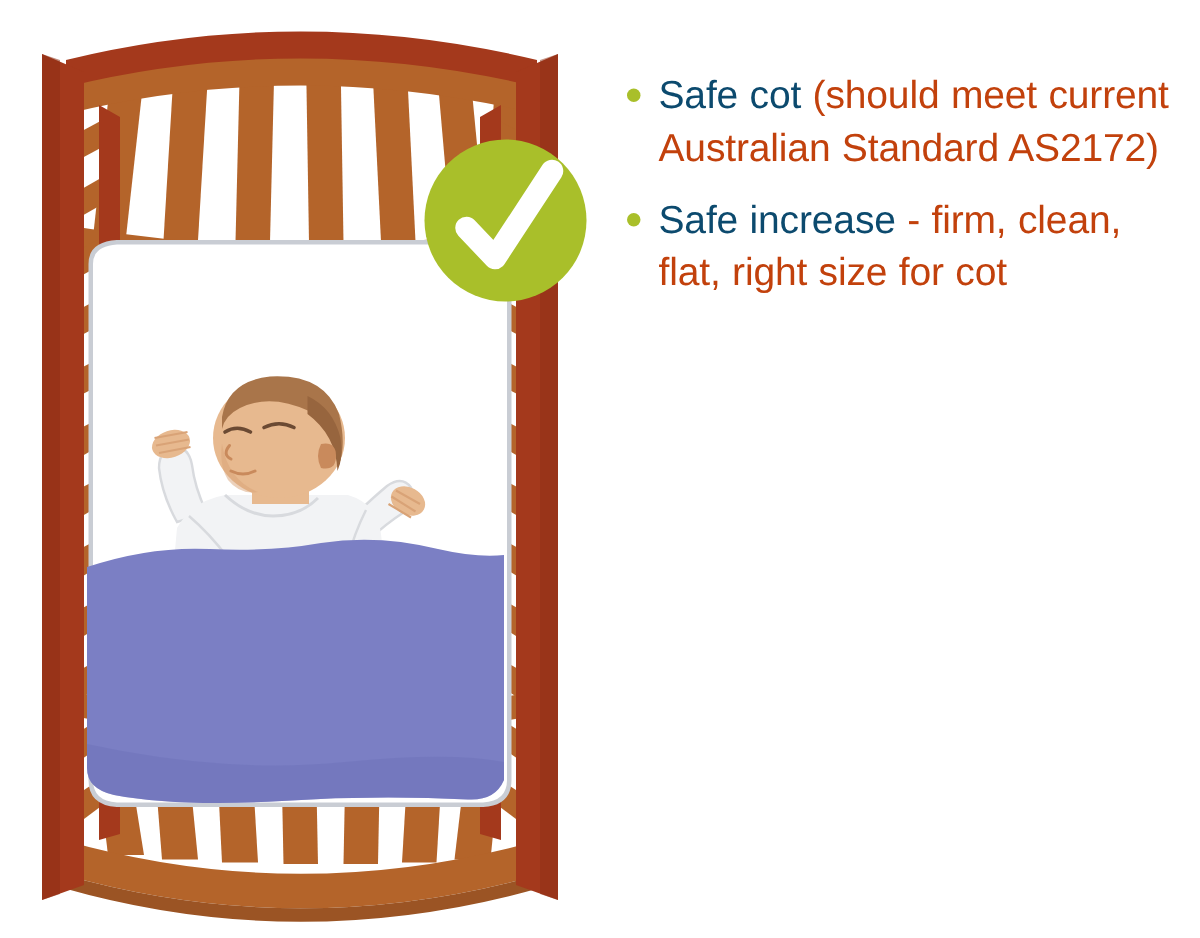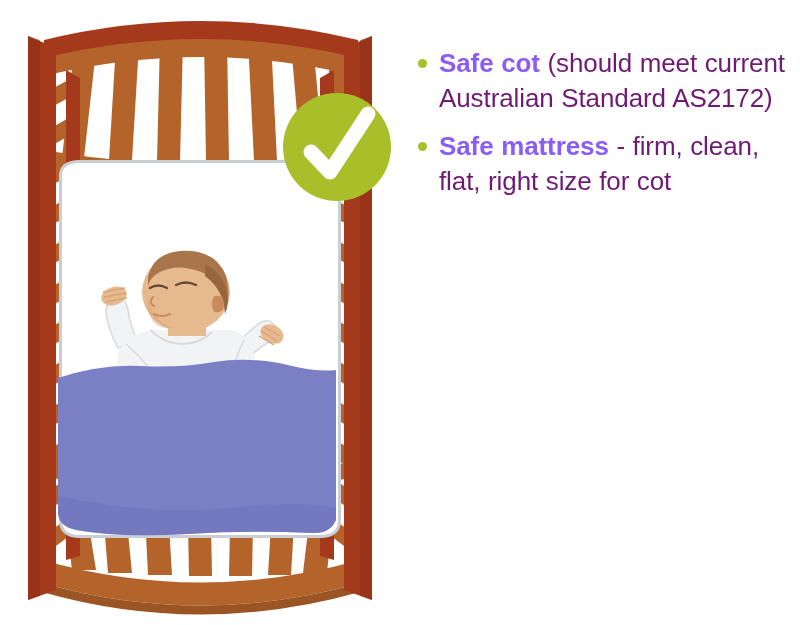--- a/index.html
+++ b/index.html
@@ -29,22 +29,22 @@
     margin-top:13px;margin-right:12px;
   }
   .bullet-text{
     flex:1 1 auto;
     font-size:26px;
     line-height:1.33;
     color:#141414;
     letter-spacing:-0.1px;
     word-spacing:0.5px;
   }
-  .bullet-text .lead{font-weight:bold;color:#8b5cf6;}
-  .bullet-text .rest{font-weight:normal;color:#701a75;}
+  .bullet-text .lead{font-weight:normal;color:#0c4a6e;}
+  .bullet-text .rest{font-weight:normal;color:#c2410c;}
 </style>
 </head>
 <body>
 
 <div id="page">
 
   <div id="illustration">
     <svg viewBox="0 0 400 625" xmlns="http://www.w3.org/2000/svg">
 
       <g>
@@ -203,20 +203,20 @@
     <div class="bullet-row">
       <span class="bullet-dot" style="background: rgb(169, 191, 42);"></span>
       <div class="bullet-text">
         <span class="lead">Safe cot </span><span class="rest">(should meet current Australian Standard AS2172)</span>
       </div>
     </div>
 
     <div class="bullet-row">
       <span class="bullet-dot" style="background: rgb(169, 191, 42);"></span>
       <div class="bullet-text">
-        <span class="lead">Safe mattress </span><span class="rest">- firm, clean, flat, right size for cot</span>
+        <span class="lead">Safe increase </span><span class="rest">- firm, clean, flat, right size for cot</span>
       </div>
     </div>
 
 
   </div>
 
 </div>
 
 </body></html>

